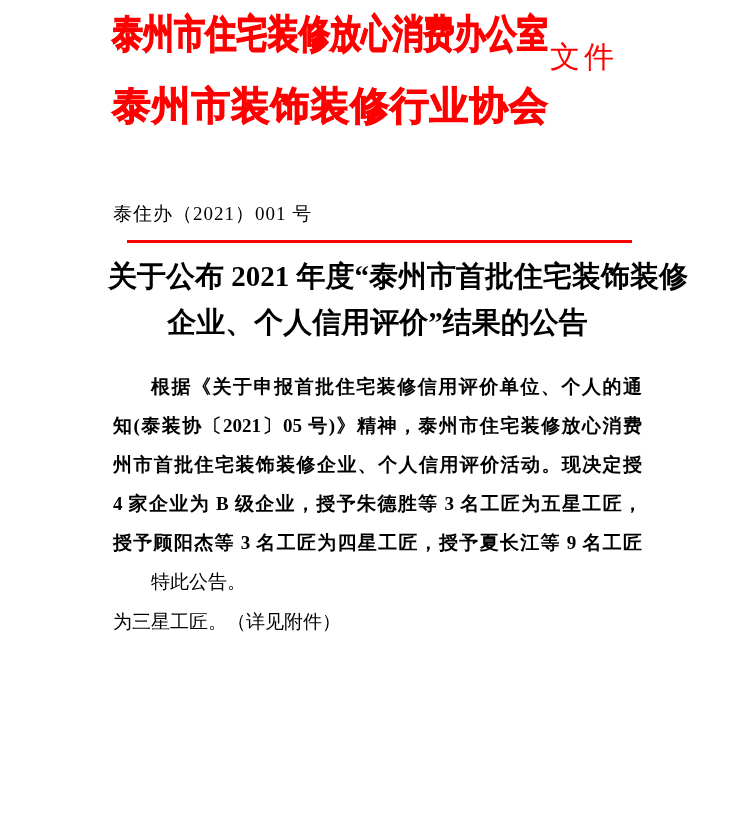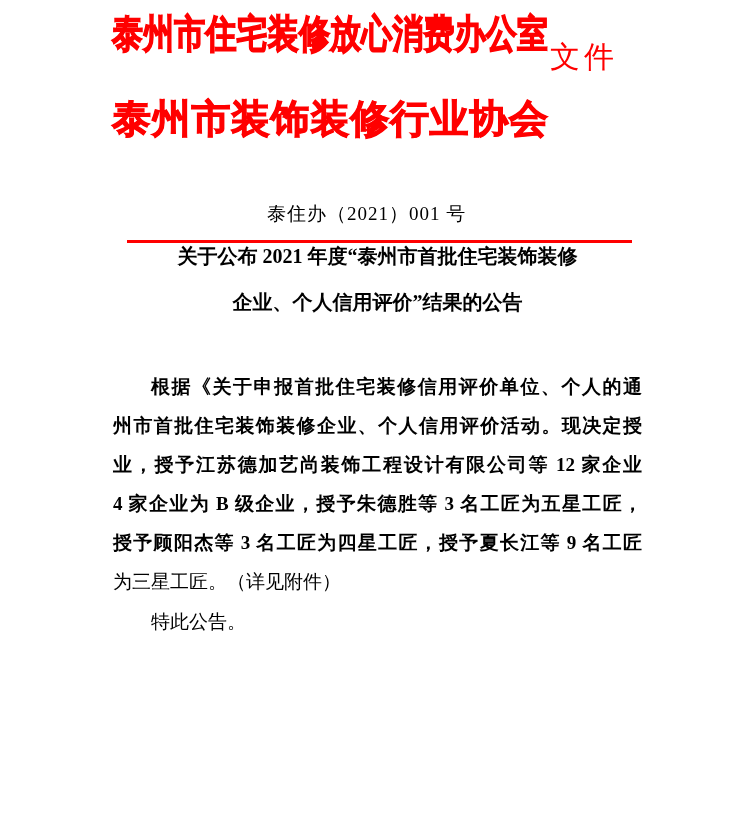--- a/index.html
+++ b/index.html
@@ -33,63 +33,61 @@
   }
   .org-line-1 {
     top: 12px;
     font-size: 31px;
     transform: scaleY(1.26);
     transform-origin: 50% 50%;
   }
   .org-line-2 {
     top: 84px;
     font-size: 39px;
-    margin-top: 13px;
   }
   .doc-type {
     position: absolute;
     left: 550px;
     top: 34px;
     color: #ff0000;
     font-size: 30px;
     line-height: 46px;
     letter-spacing: 4px;
     white-space: nowrap;
   }
 
   
   .doc-number {
     position: absolute;
-    left: 102px;
+    left: 113px;
     top: 202px;
     width: 529px;
-    text-align: center;
     font-size: 19px;
     line-height: 24px;
     letter-spacing: 1px;
   }
 
   
   .red-divider {
     position: absolute;
     left: 127px;
     top: 240px;
     width: 505px;
     height: 3px;
     background: #ff0000;
   }
 
   
   .doc-title {
     position: absolute;
     left: 108px;
-    top: 234px;
+    top: 254px;
     width: 539px;
     text-align: center;
-    font-size: 20px;
+    font-size: 29px;
     font-weight: bold;
     line-height: 45.5px;
   }
   .doc-title .title-line { display: block; white-space: nowrap; }
 
   
   .doc-body {
     position: absolute;
     left: 113px;
     top: 367px;
@@ -126,21 +124,21 @@
 
   <div class="red-divider"></div>
 
   <div class="doc-title">
     <span class="title-line">关于公布 2021 年度“泰州市首批住宅装饰装修</span>
     <span class="title-line">企业、个人信用评价”结果的公告</span>
   </div>
 
   <div class="doc-body">
       <div class="body-line justify indent">根据《关于申报首批住宅装修信用评价单位、个人的通</div>
+      <div class="body-line justify">知(泰装协〔2021〕05 号)》精神，泰州市住宅装修放心消费</div>
       <div class="body-line justify">州市首批住宅装饰装修企业、个人信用评价活动。现决定授</div>
-      <div class="body-line justify">业，授予江苏德加艺尚装饰工程设计有限公司等 12 家企业</div>
       <div class="body-line justify">4 家企业为 B 级企业，授予朱德胜等 3 名工匠为五星工匠，</div>
       <div class="body-line justify">授予顾阳杰等 3 名工匠为四星工匠，授予夏长江等 9 名工匠</div>
+      <div class="body-line indent">特此公告。</div>
       <div class="body-line">为三星工匠。（详见附件）</div>
-      <div class="body-line indent">特此公告。</div>
     </div>
 
 </div>
 
 </body></html>

